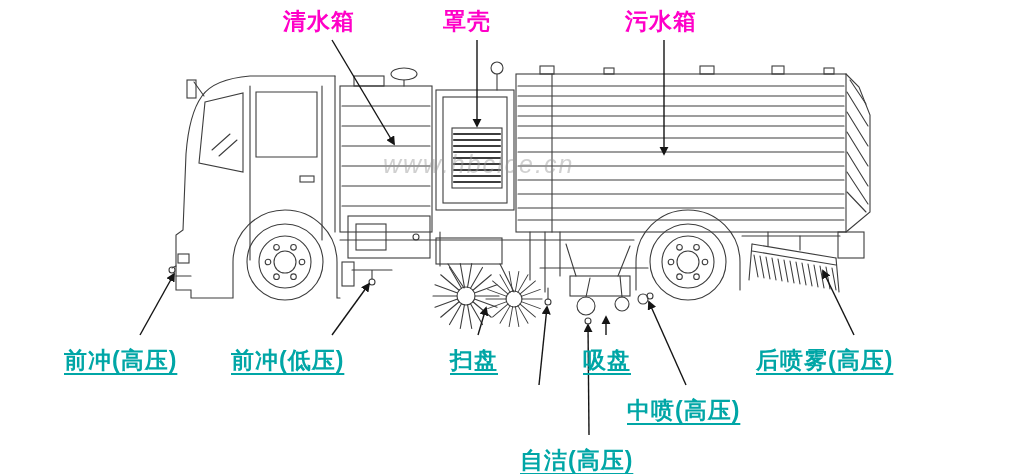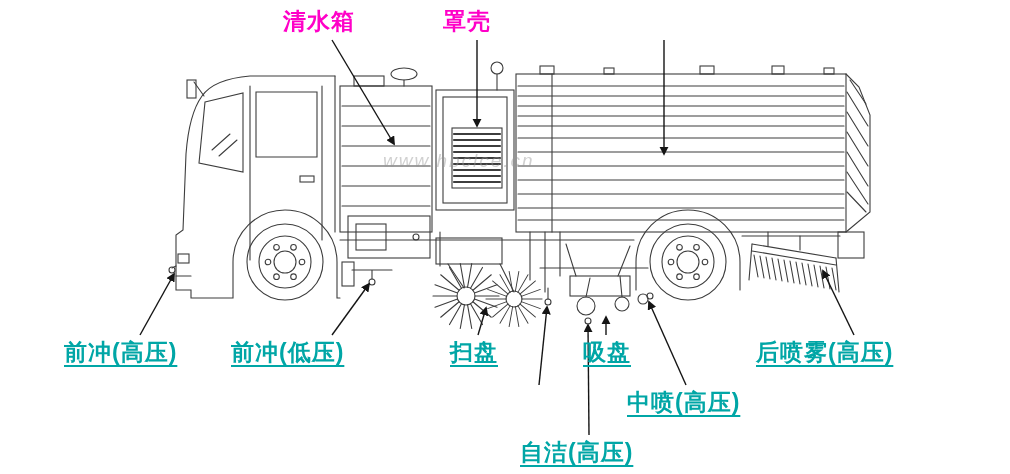--- a/index.html
+++ b/index.html
@@ -5,23 +5,23 @@
   * { margin:0; padding:0; box-sizing:border-box; }
   html,body { background:#ffffff; font-family:"Liberation Sans","DejaVu Sans",sans-serif; }
   .canvas { position:relative; width:1010px; height:474px; background:#fff; overflow:hidden; }
   .art { position:absolute; left:0; top:0; }
   svg .ln   { stroke:var(--line,#3d3d3d); fill:none; stroke-width:1.1; stroke-linecap:round; }
   svg .thick{ stroke-width:2.2; }
   svg .arrow-line { stroke:var(--arrow,#151515); stroke-width:1.4; fill:none; marker-end:url(#ah); }
   svg .ah   { fill:var(--arrow,#151515); stroke:none; }
   .label { position:absolute; font-weight:bold; font-size:23px; white-space:nowrap; letter-spacing:1px; }
   .label.top    { color:var(--magenta,#ff00c8);font-family:Liberation Mono, monospace; }
-  .label.bottom { color:var(--teal,#00a6a6); text-decoration:underline; text-underline-offset:5px; text-decoration-thickness:2px; }
+  .label.bottom { color:var(--teal,#00a6a6); text-decoration:underline; text-underline-offset:5px; text-decoration-thickness:2px;margin-top:8px; }
   .watermark { position:absolute; left:383px; top:150px; color:rgba(150,150,150,.45);
-               font-size:19px; font-style:italic; letter-spacing:2px; }
+               font-size:25px; font-style:italic; letter-spacing:2px; }
 </style>
 </head>
 <body>
 
 <div class="canvas">
 
   <svg class="art" width="1010" height="474" viewBox="0 0 1010 474">
     <defs>
       <marker id="ah" viewBox="0 0 10 10" refX="8" refY="5" markerWidth="6.5" markerHeight="6.5" orient="auto">
         <path class="ah" d="M0,0 L10,5 L0,10 Z"></path>
@@ -183,20 +183,21 @@
       <path class="arrow-line" d="M539,385 L547,307"></path>
       <path class="arrow-line" d="M686,385 L649,302"></path>
       <path class="arrow-line" d="M589,435 L588,325"></path>
     </g>
   </svg>
 
   <div class="watermark">www.hbclce.cn</div>
 
   <div class="label top" style="left:283px;top:6px">清水箱</div>
   <div class="label top" style="left:443px;top:6px">罩壳</div>
+  <div class="label top" style="left:625px;top:6px">污水箱</div>
 
   <div class="label bottom" style="left:64px;top:337px">前冲(高压)</div>
   <div class="label bottom" style="left:231px;top:337px">前冲(低压)</div>
   <div class="label bottom" style="left:450px;top:337px">扫盘</div>
   <div class="label bottom" style="left:583px;top:337px">吸盘</div>
   <div class="label bottom" style="left:756px;top:337px">后喷雾(高压)</div>
 
   <div class="label bottom" style="left:520px;top:437px">自洁(高压)</div>
   <div class="label bottom" style="left:627px;top:387px">中喷(高压)</div>
 

